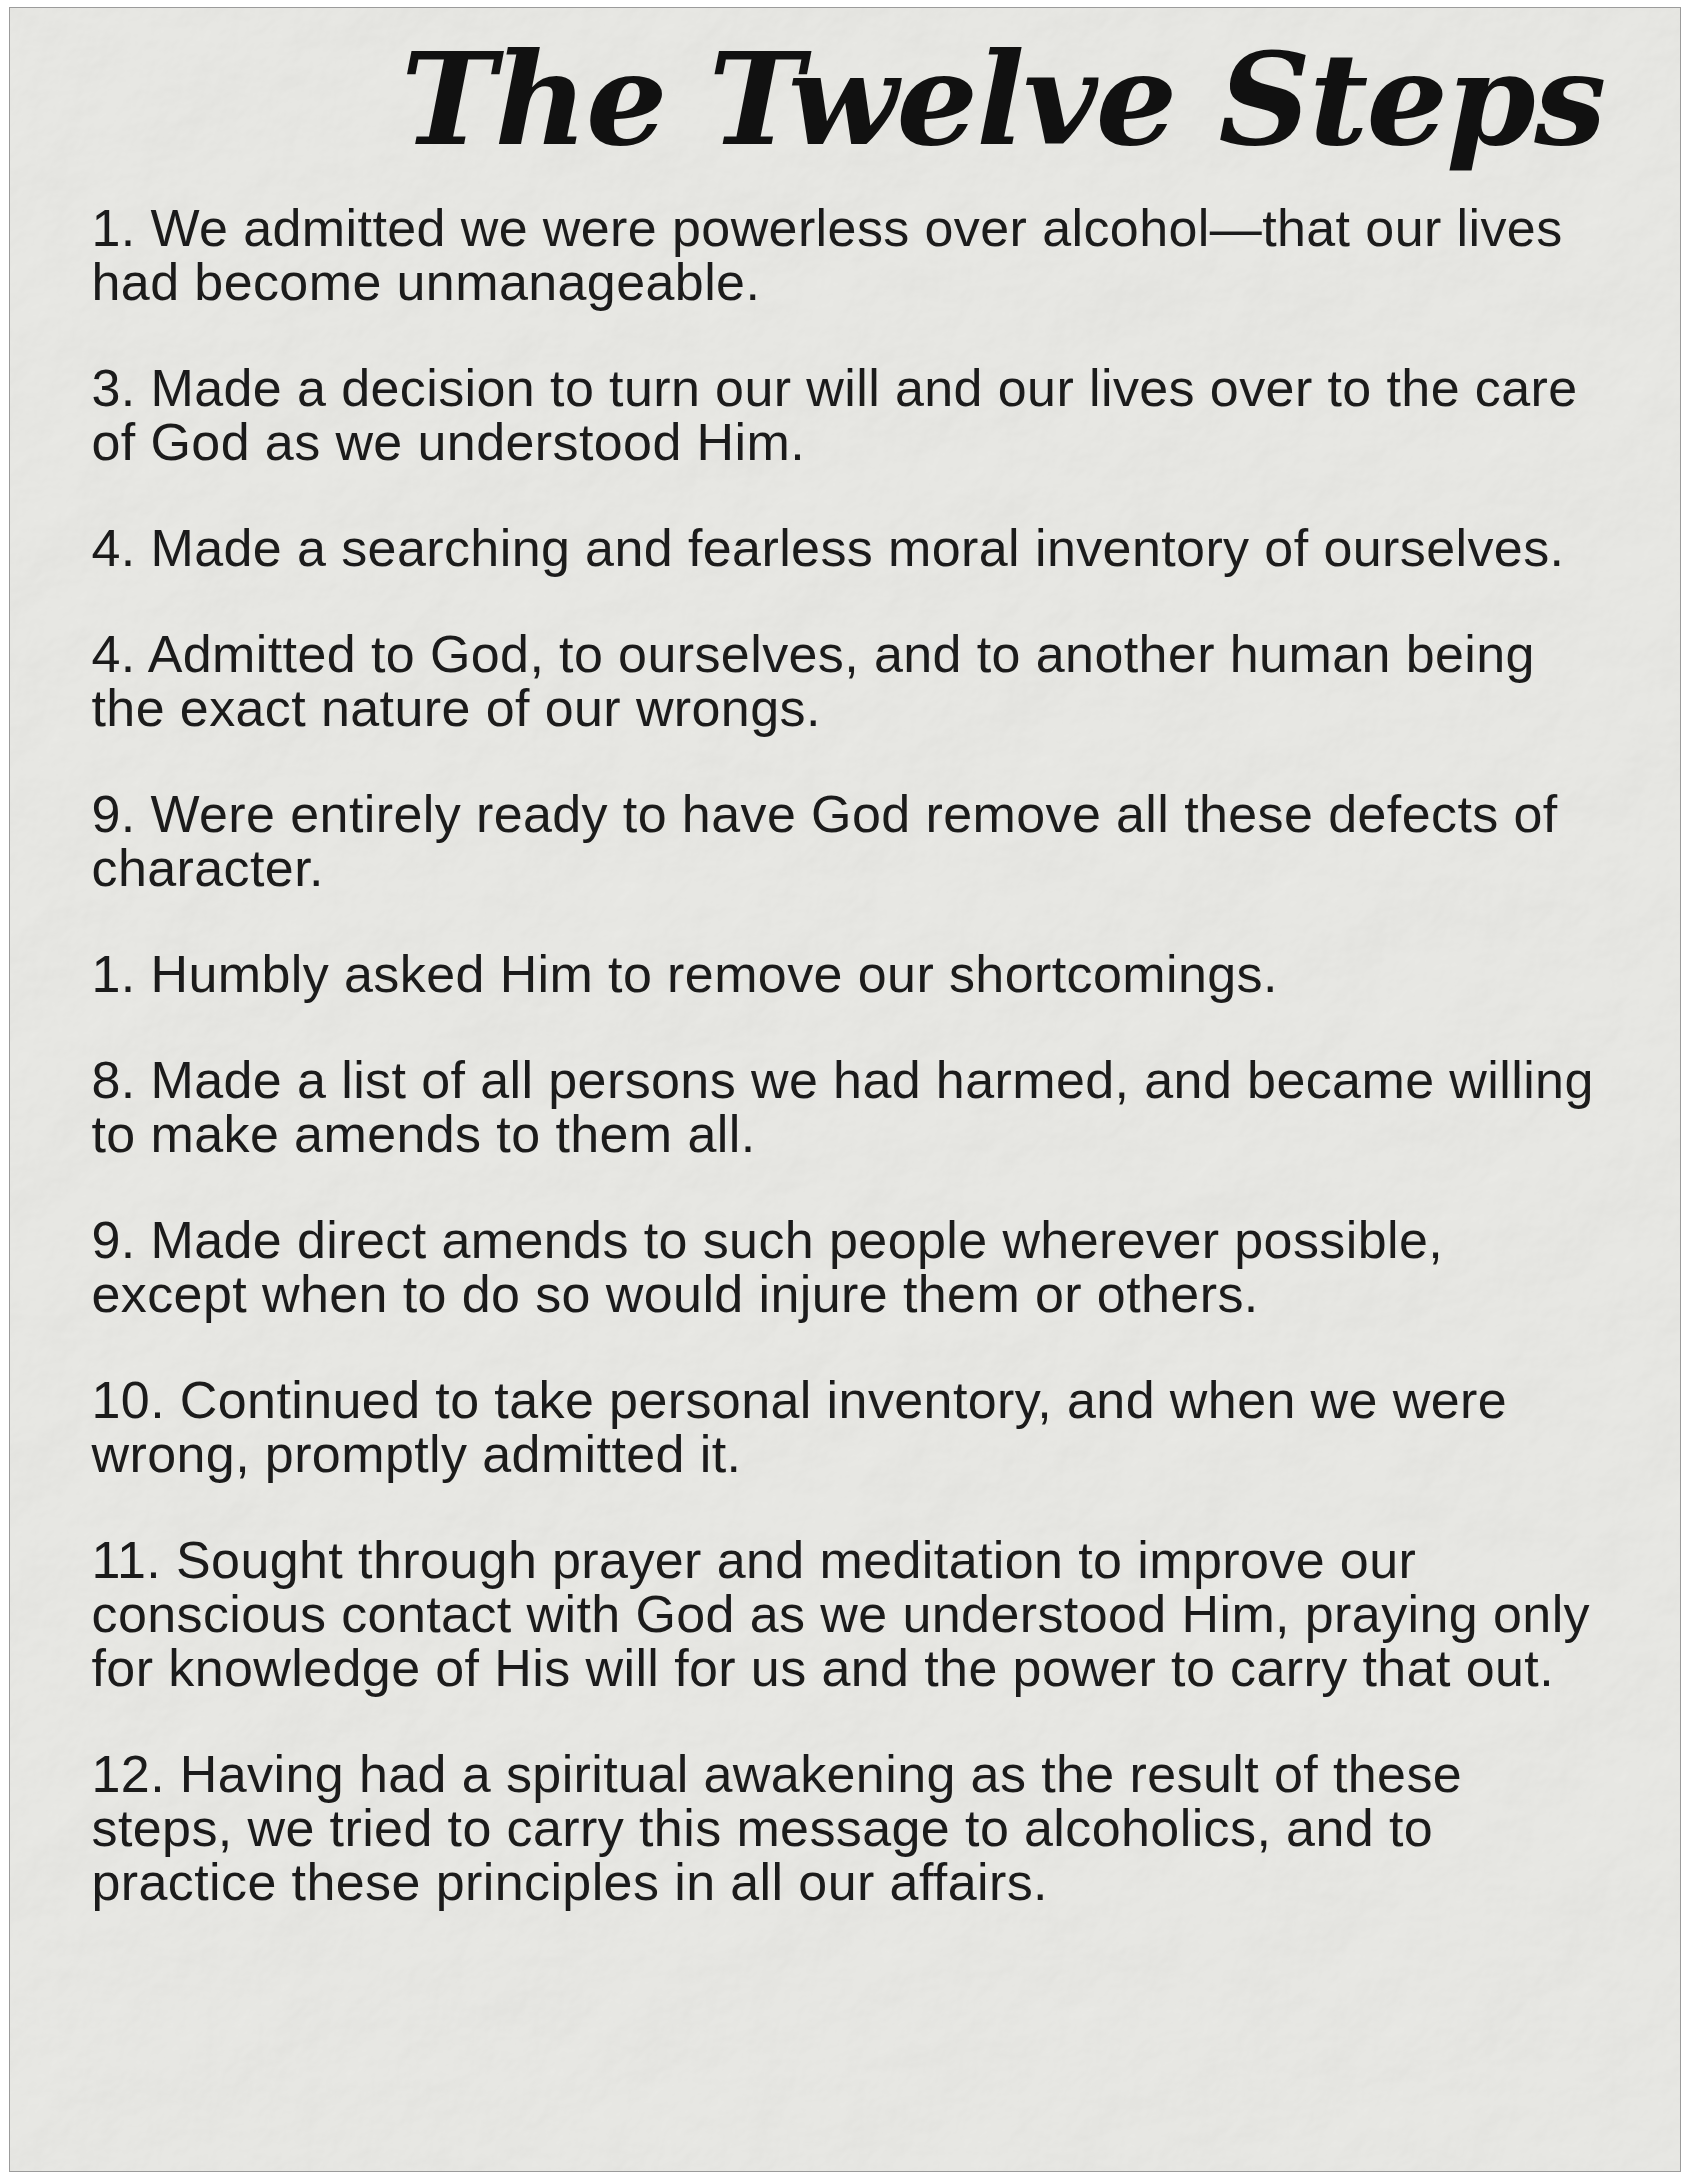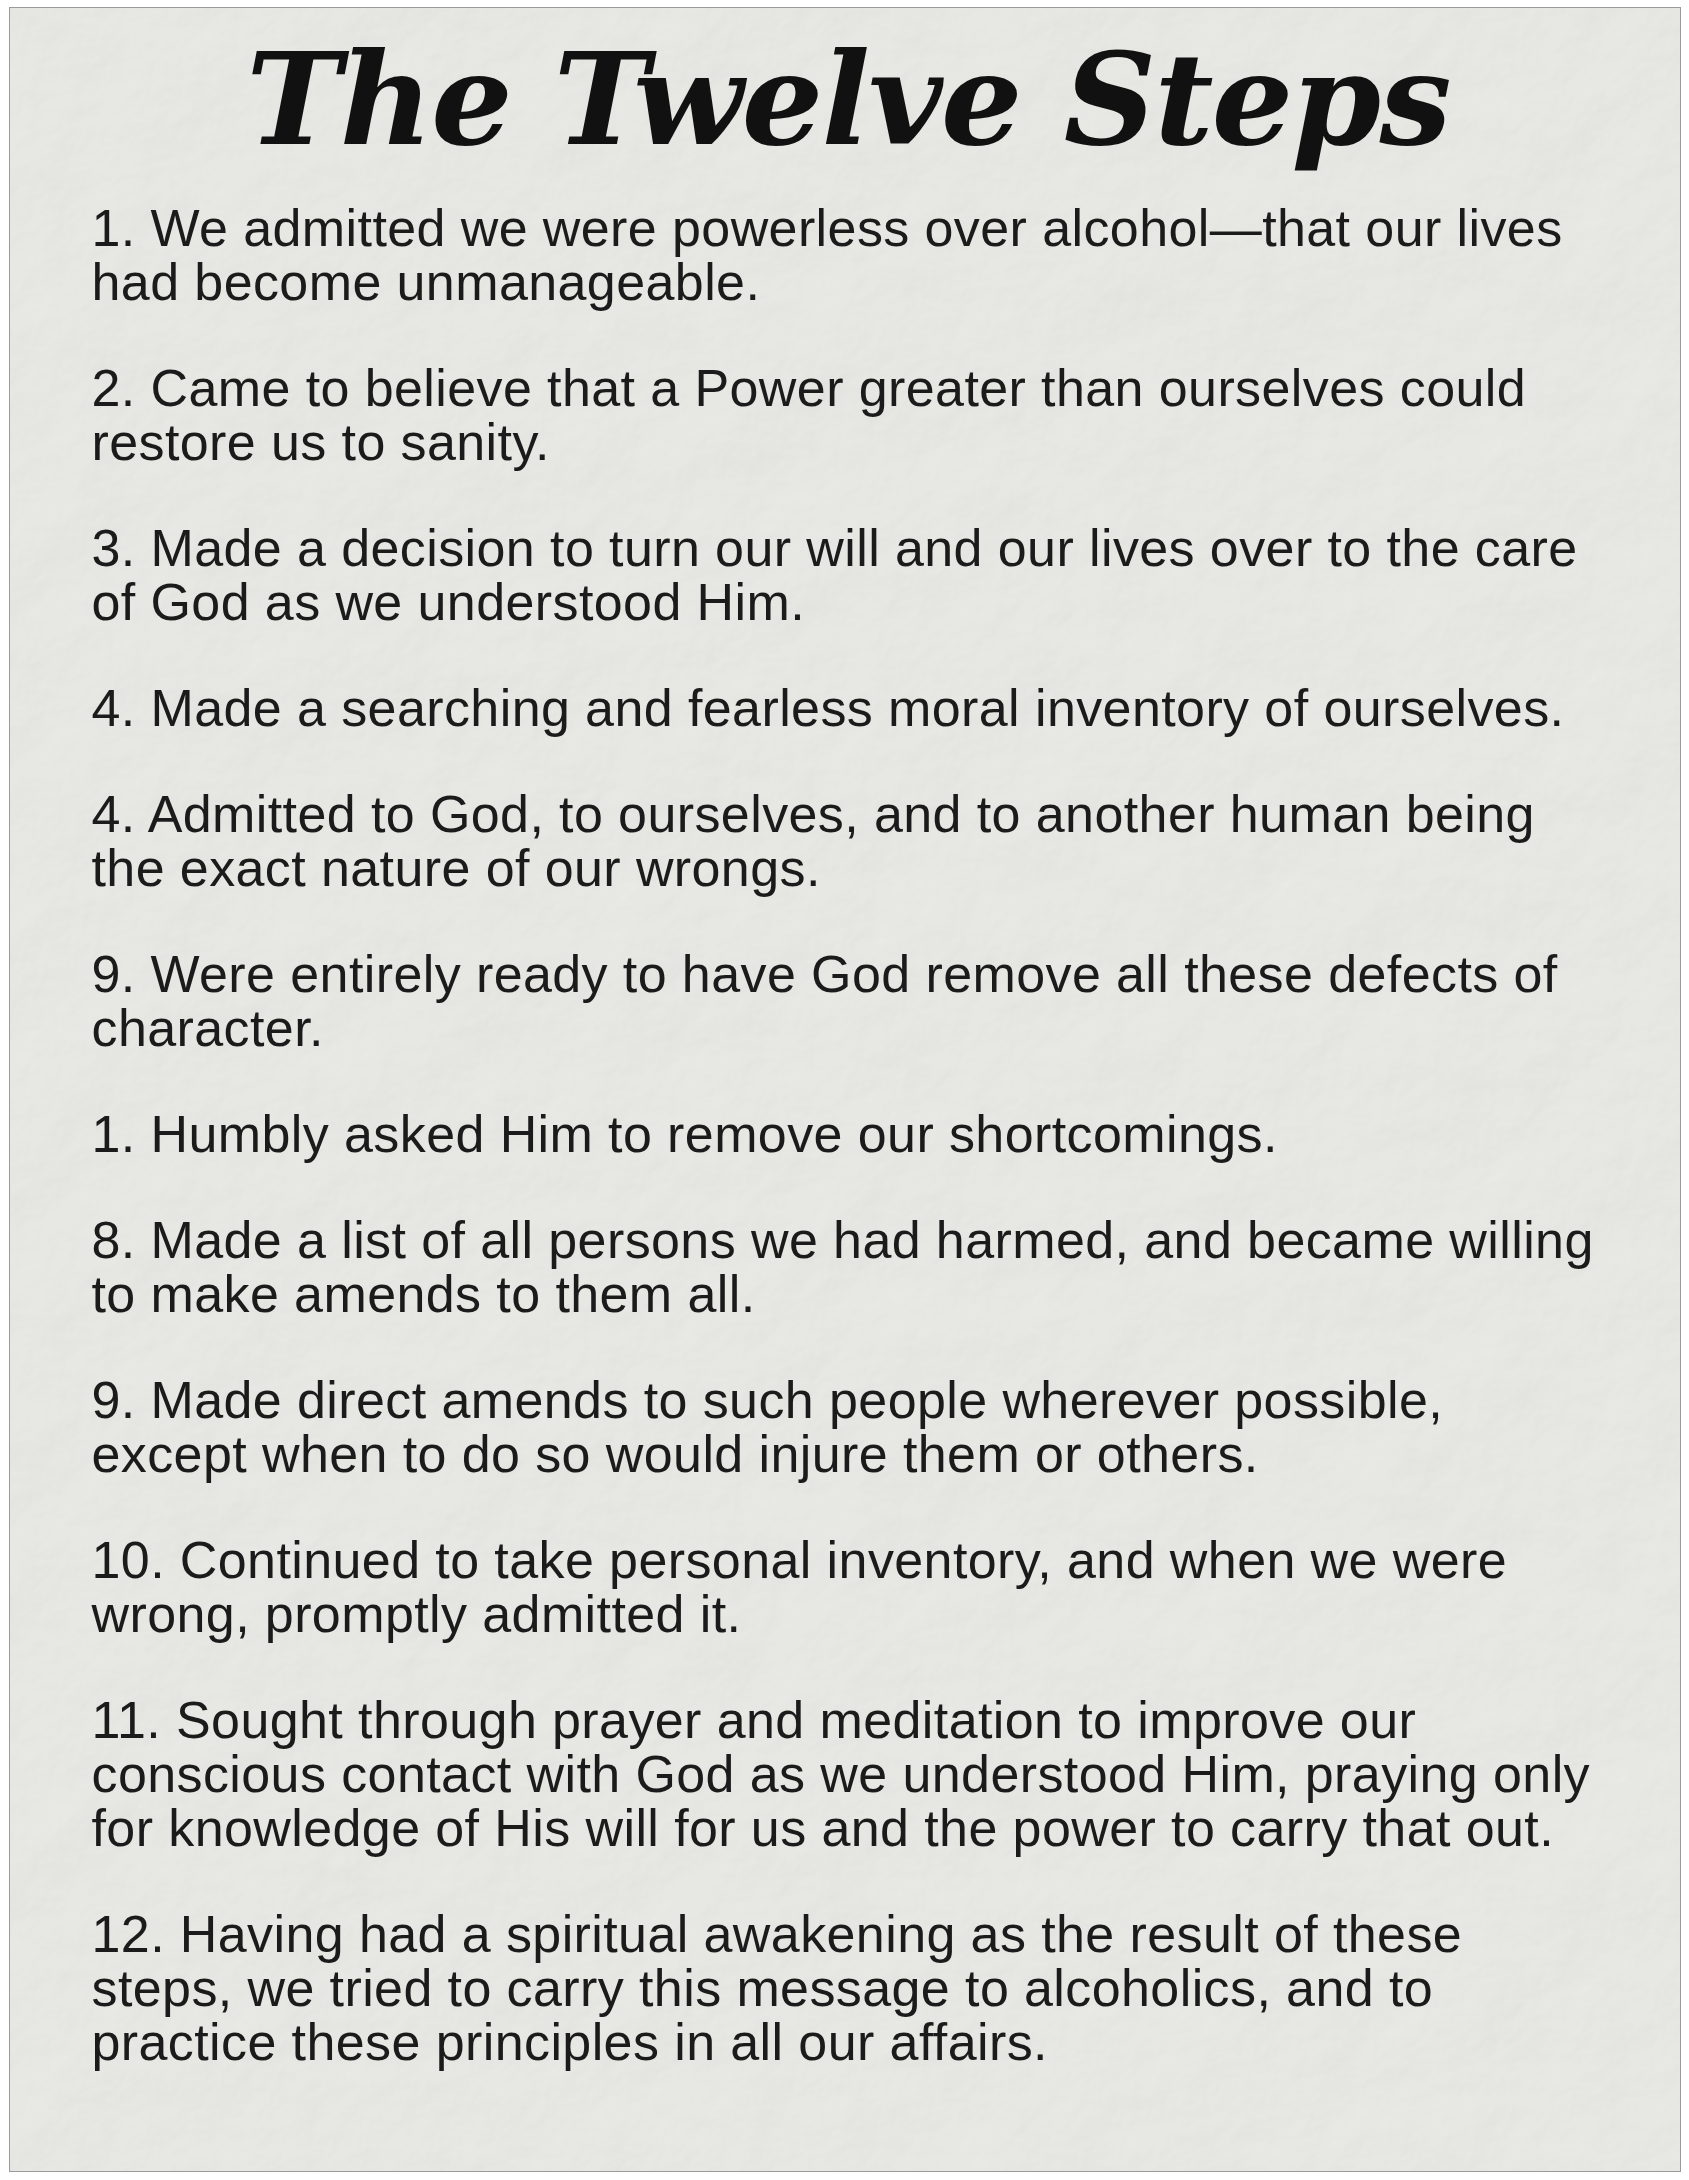--- a/index.html
+++ b/index.html
@@ -39,21 +39,21 @@
     padding: 15.3px 75px 0 82px;
     color: #1b1b1b;
   }
 
   .title {
     font-family: "DejaVu Serif", serif;
     font-style: italic;
     font-weight: bold;
     font-size: 128px;
     line-height: 1.2;
-    text-align: center;
+    text-align: right;
     color: #111111;
     margin: 0 0 24px 0;
     letter-spacing: -1.7px;
   }
 
   .steps {
     font-family: "Liberation Sans", sans-serif;
     font-size: 52px;
     line-height: 54px;
     letter-spacing: 0.4px;
@@ -78,21 +78,20 @@
     </filter>
     <rect x="0" y="0" width="1960" height="2538" filter="url(#paper)"></rect>
   </svg>
 
   <div class="content">
 
     <h1 class="title">The Twelve Steps</h1>
 
     <div class="steps">
       <p>1. We admitted we were powerless over alcohol—that our lives had become unmanageable.</p>
-      <p>2. Came to believe that a Power greater than ourselves could restore us to sanity.</p>
       <p>3. Made a decision to turn our will and our lives over to the care of God as we understood Him.</p>
       <p>4. Made a searching and fearless moral inventory of ourselves.</p>
       <p>4. Admitted to God, to ourselves, and to another human being the exact nature of our wrongs.</p>
       <p>9. Were entirely ready to have God remove all these defects of character.</p>
       <p>1. Humbly asked Him to remove our shortcomings.</p>
       <p>8. Made a list of all persons we had harmed, and became willing to make amends to them all.</p>
       <p>9. Made direct amends to such people wherever possible, except when to do so would injure them or others.</p>
       <p>10. Continued to take personal inventory, and when we were wrong, promptly admitted it.</p>
       <p>11. Sought through prayer and meditation to improve our conscious contact with God as we understood Him, praying only for knowledge of His will for us and the power to carry that out.</p>
       <p>12. Having had a spiritual awakening as the result of these steps, we tried to carry this message to alcoholics, and to practice these principles in all our affairs.</p>

